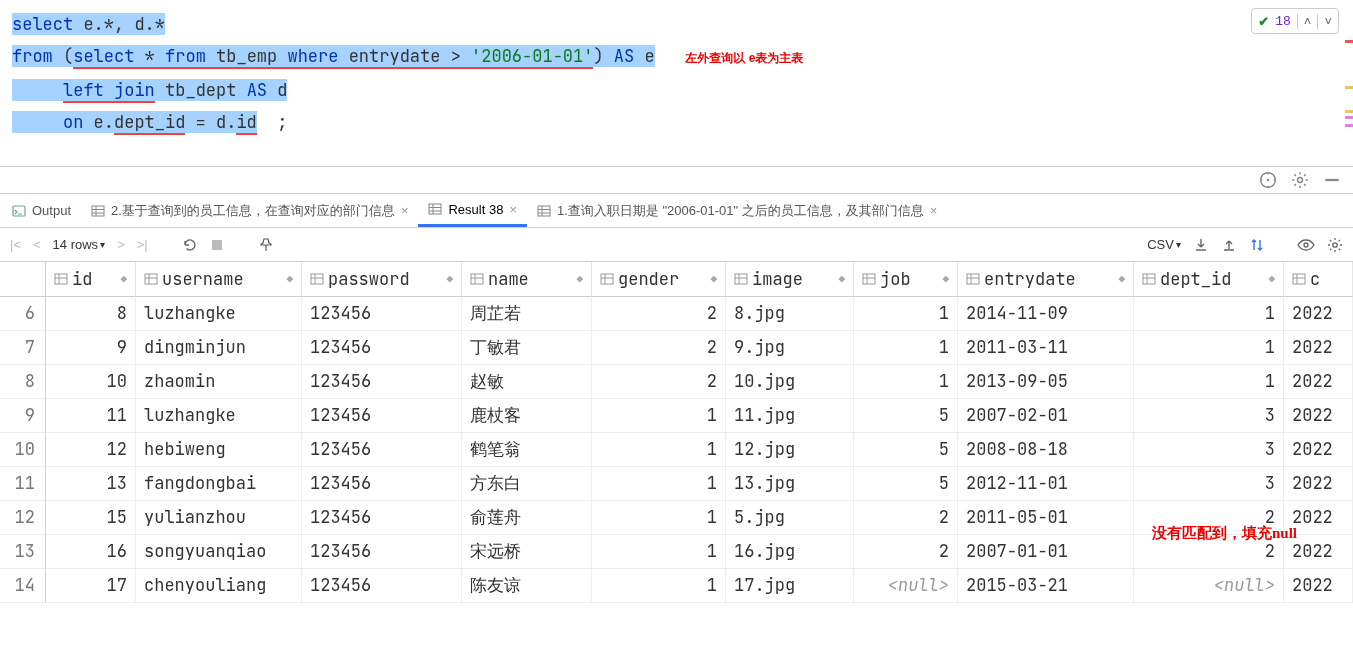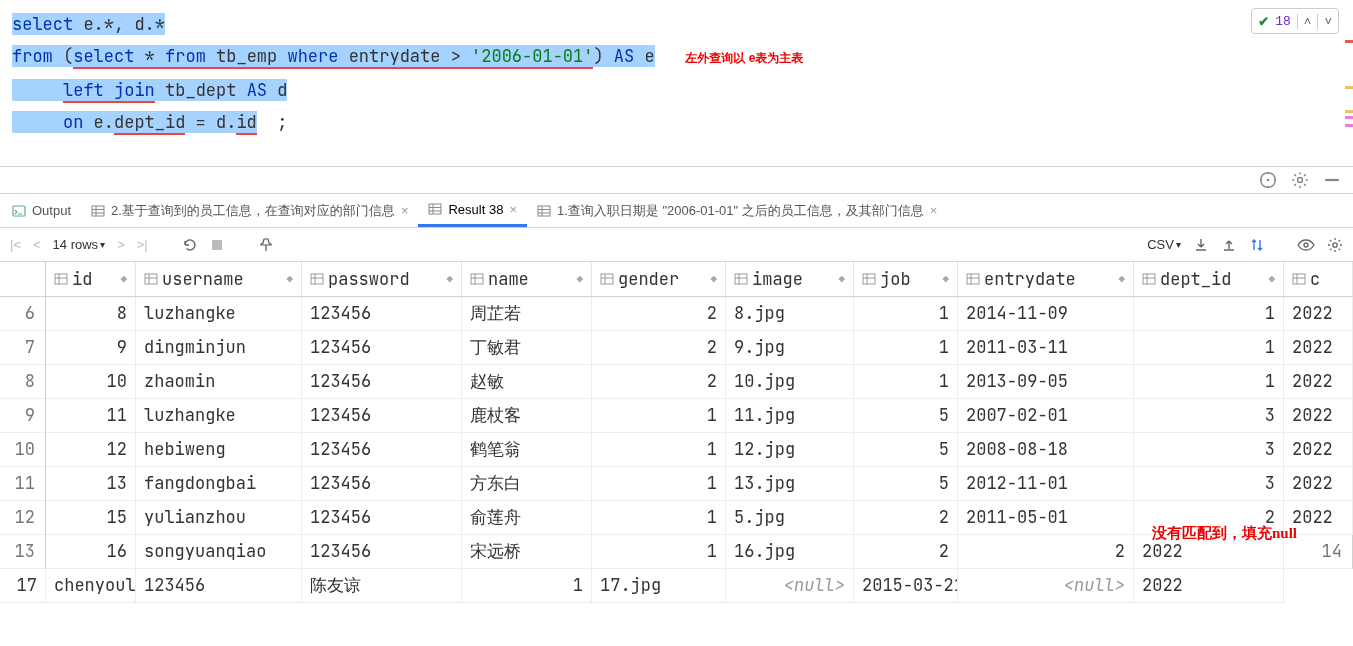--- a/index.html
+++ b/index.html
@@ -391,20 +391,21 @@
       <div class="cell num-cell">2</div>
       <div class="cell ">2022</div>
       <div class="cell rownum">13</div>
       <div class="cell num-cell">16</div>
       <div class="cell ">songyuanqiao</div>
       <div class="cell ">123456</div>
       <div class="cell cjk">宋远桥</div>
       <div class="cell num-cell">1</div>
       <div class="cell ">16.jpg</div>
       <div class="cell num-cell">2</div>
+      <div class="cell ">2007-01-01</div>
       <div class="cell num-cell">2</div>
       <div class="cell ">2022</div>
       <div class="cell rownum">14</div>
       <div class="cell num-cell">17</div>
       <div class="cell ">chenyouliang</div>
       <div class="cell ">123456</div>
       <div class="cell cjk">陈友谅</div>
       <div class="cell num-cell">1</div>
       <div class="cell ">17.jpg</div>
       <div class="cell null">&lt;null&gt;</div>

